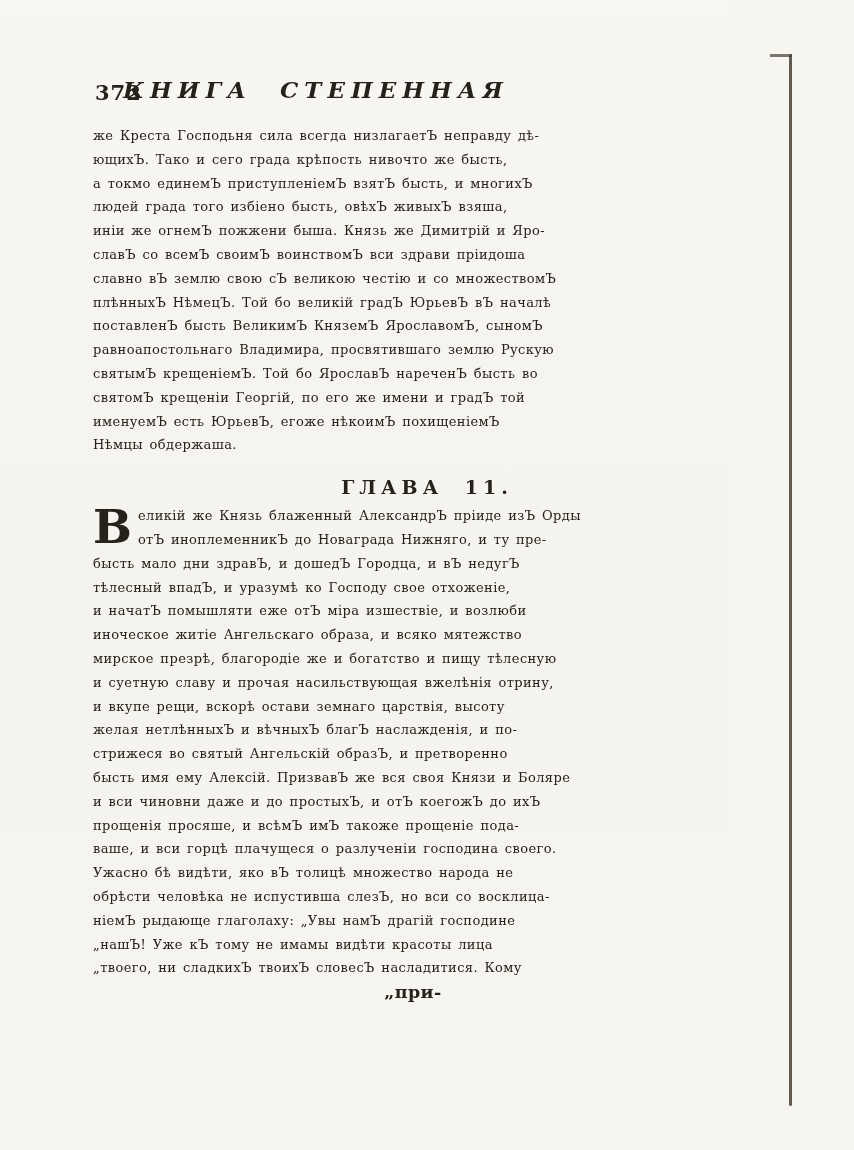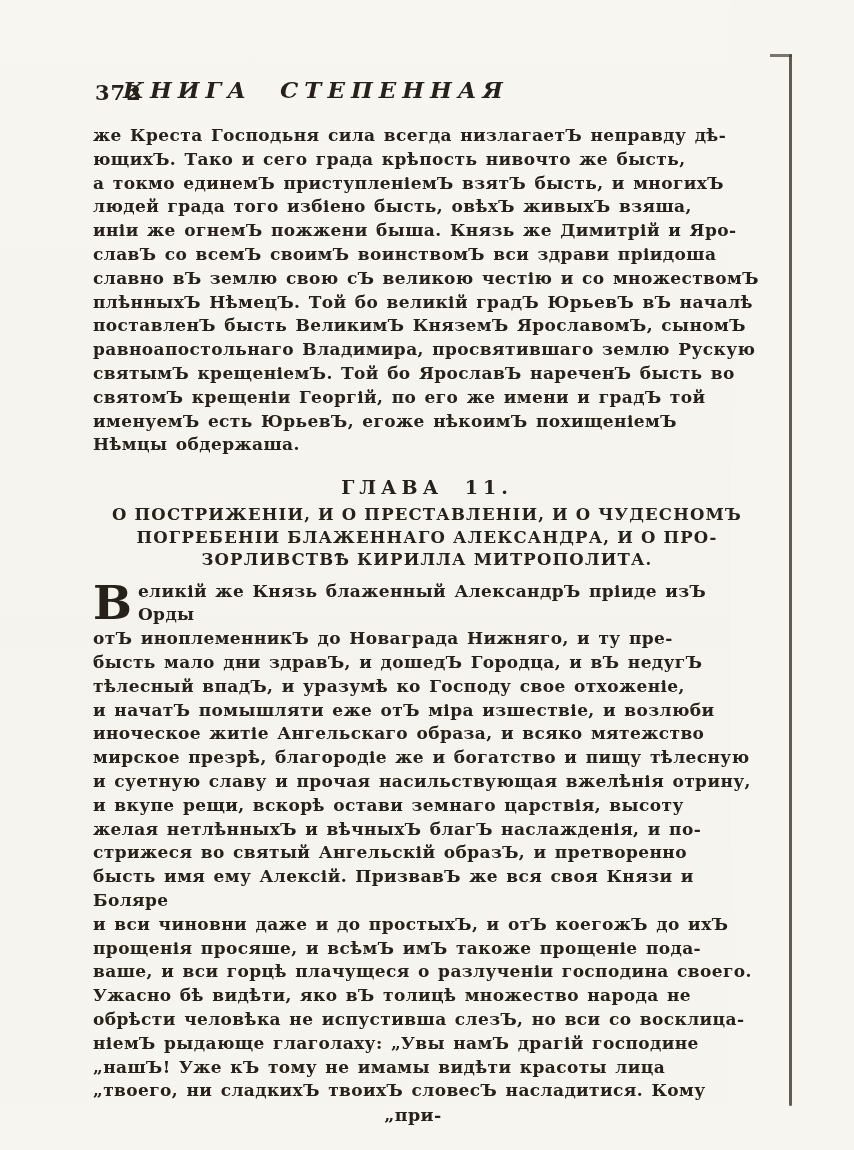--- a/index.html
+++ b/index.html
@@ -66,26 +66,25 @@
     font-size: 23px;
     font-style: italic;
     font-weight: bold;
     letter-spacing: 6px;
     word-spacing: 14px;
     padding-left: 30px;
   }
 
   .body-text {
     white-space: pre-line;
-    font-size: 17px;
+    font-size: 13px;
     line-height: 23.8px;
     letter-spacing: 0.4px;
     word-spacing: 2px;
     text-align: left;
-    font-weight: bold;
   }
 
   .chapter-title {
     text-align: center;
     font-size: 19px;
     font-weight: bold;
     letter-spacing: 5px;
     word-spacing: 10px;
     margin-top: 19px;
     margin-bottom: 6px;
@@ -145,23 +144,20 @@
 плѣнныхЪ НѣмецЪ.  Той бо великій градЪ ЮрьевЪ вЪ началѣ
 поставленЪ бысть ВеликимЪ КняземЪ ЯрославомЪ,  сыномЪ
 равноапостольнаго Владимира, просвятившаго землю Рускую
 святымЪ крещеніемЪ.  Той бо ЯрославЪ нареченЪ бысть во
 святомЪ крещеніи Георгій,  по его же имени и градЪ той
 именуемЪ  есть  ЮрьевЪ,  егоже  нѣкоимЪ  похищеніемЪ
 Нѣмцы обдержаша.</div>
 
     <div class="chapter-title">ГЛАВА 11.</div>
 
-    <div class="chapter-heading">О ПОСТРИЖЕНІИ, И О ПРЕСТАВЛЕНІИ, И О ЧУДЕСНОМЪ
-ПОГРЕБЕНІИ БЛАЖЕННАГО АЛЕКСАНДРА, И О ПРО-
-ЗОРЛИВСТВѢ КИРИЛЛА МИТРОПОЛИТА.</div>
 
     <div class="paragraph-2">
       <span class="dropcap">В</span>
       <div class="body-text">еликій же Князь блаженный АлександрЪ пріиде изЪ Орды
 отЪ иноплеменникЪ до Новаграда Нижняго,  и ту пре-
 бысть мало дни здравЪ,  и дошедЪ Городца,  и вЪ недугЪ
 тѣлесный впадЪ, и уразумѣ ко Господу  свое  отхоженіе,
 и начатЪ помышляти еже отЪ міра изшествіе, и возлюби
 иноческое житіе Ангельскаго образа,  и всяко мятежство
 мирское презрѣ, благородіе же и богатство и пищу тѣлесную

